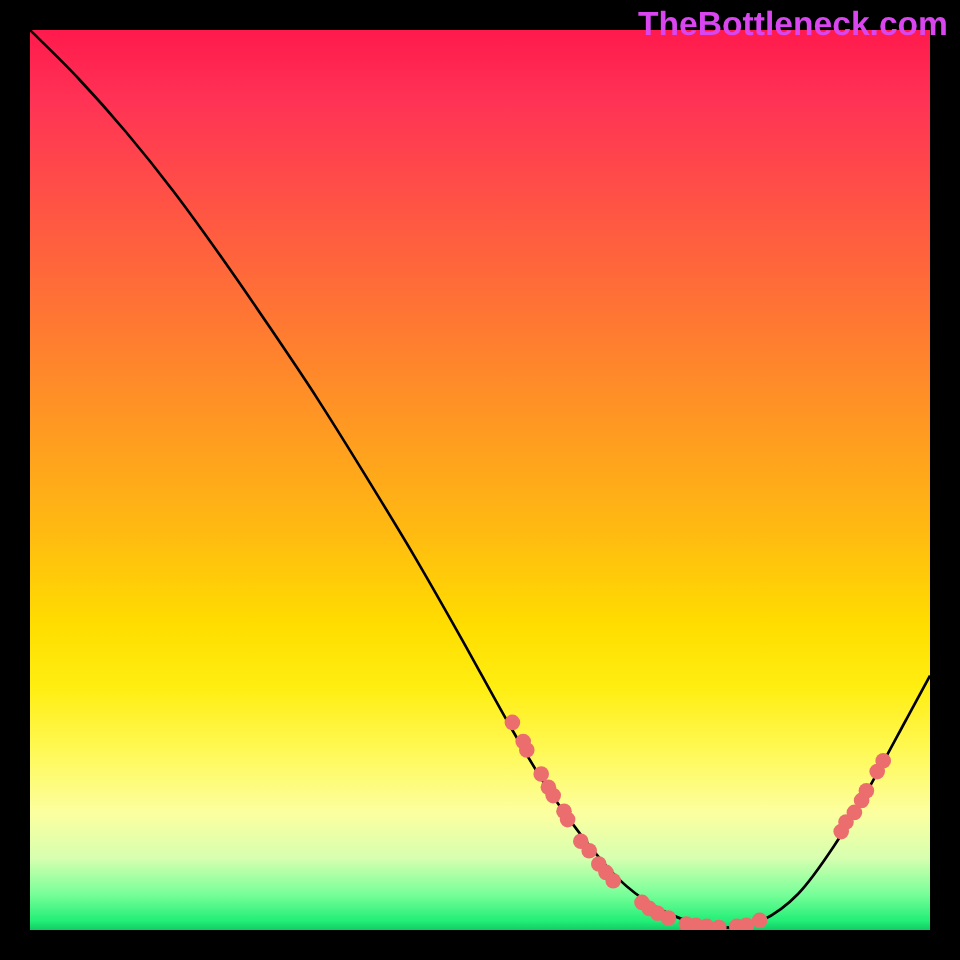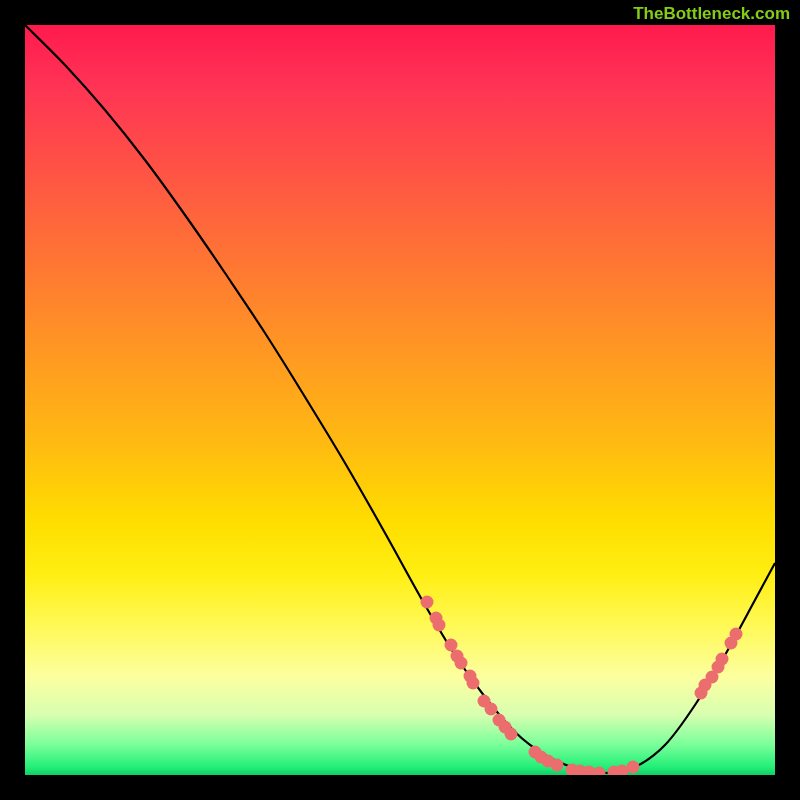--- a/index.html
+++ b/index.html
@@ -8,22 +8,22 @@
     background: #000;
     width: 800px;
     height: 800px;
     position: relative;
     font-family: Arial, sans-serif;
   }
   .watermark {
     position: absolute;
     top: 4px;
     right: 10px;
-    color: #84cc16;
-    font-size: 17px;
+    color: #d946ef;
+    font-size: 28px;
     font-weight: bold;
     z-index: 10;
     text-align: center;
   }
   .plot {
     position: absolute;
     left: 25px;
     top: 25px;
     width: 750px;
     height: 750px;

